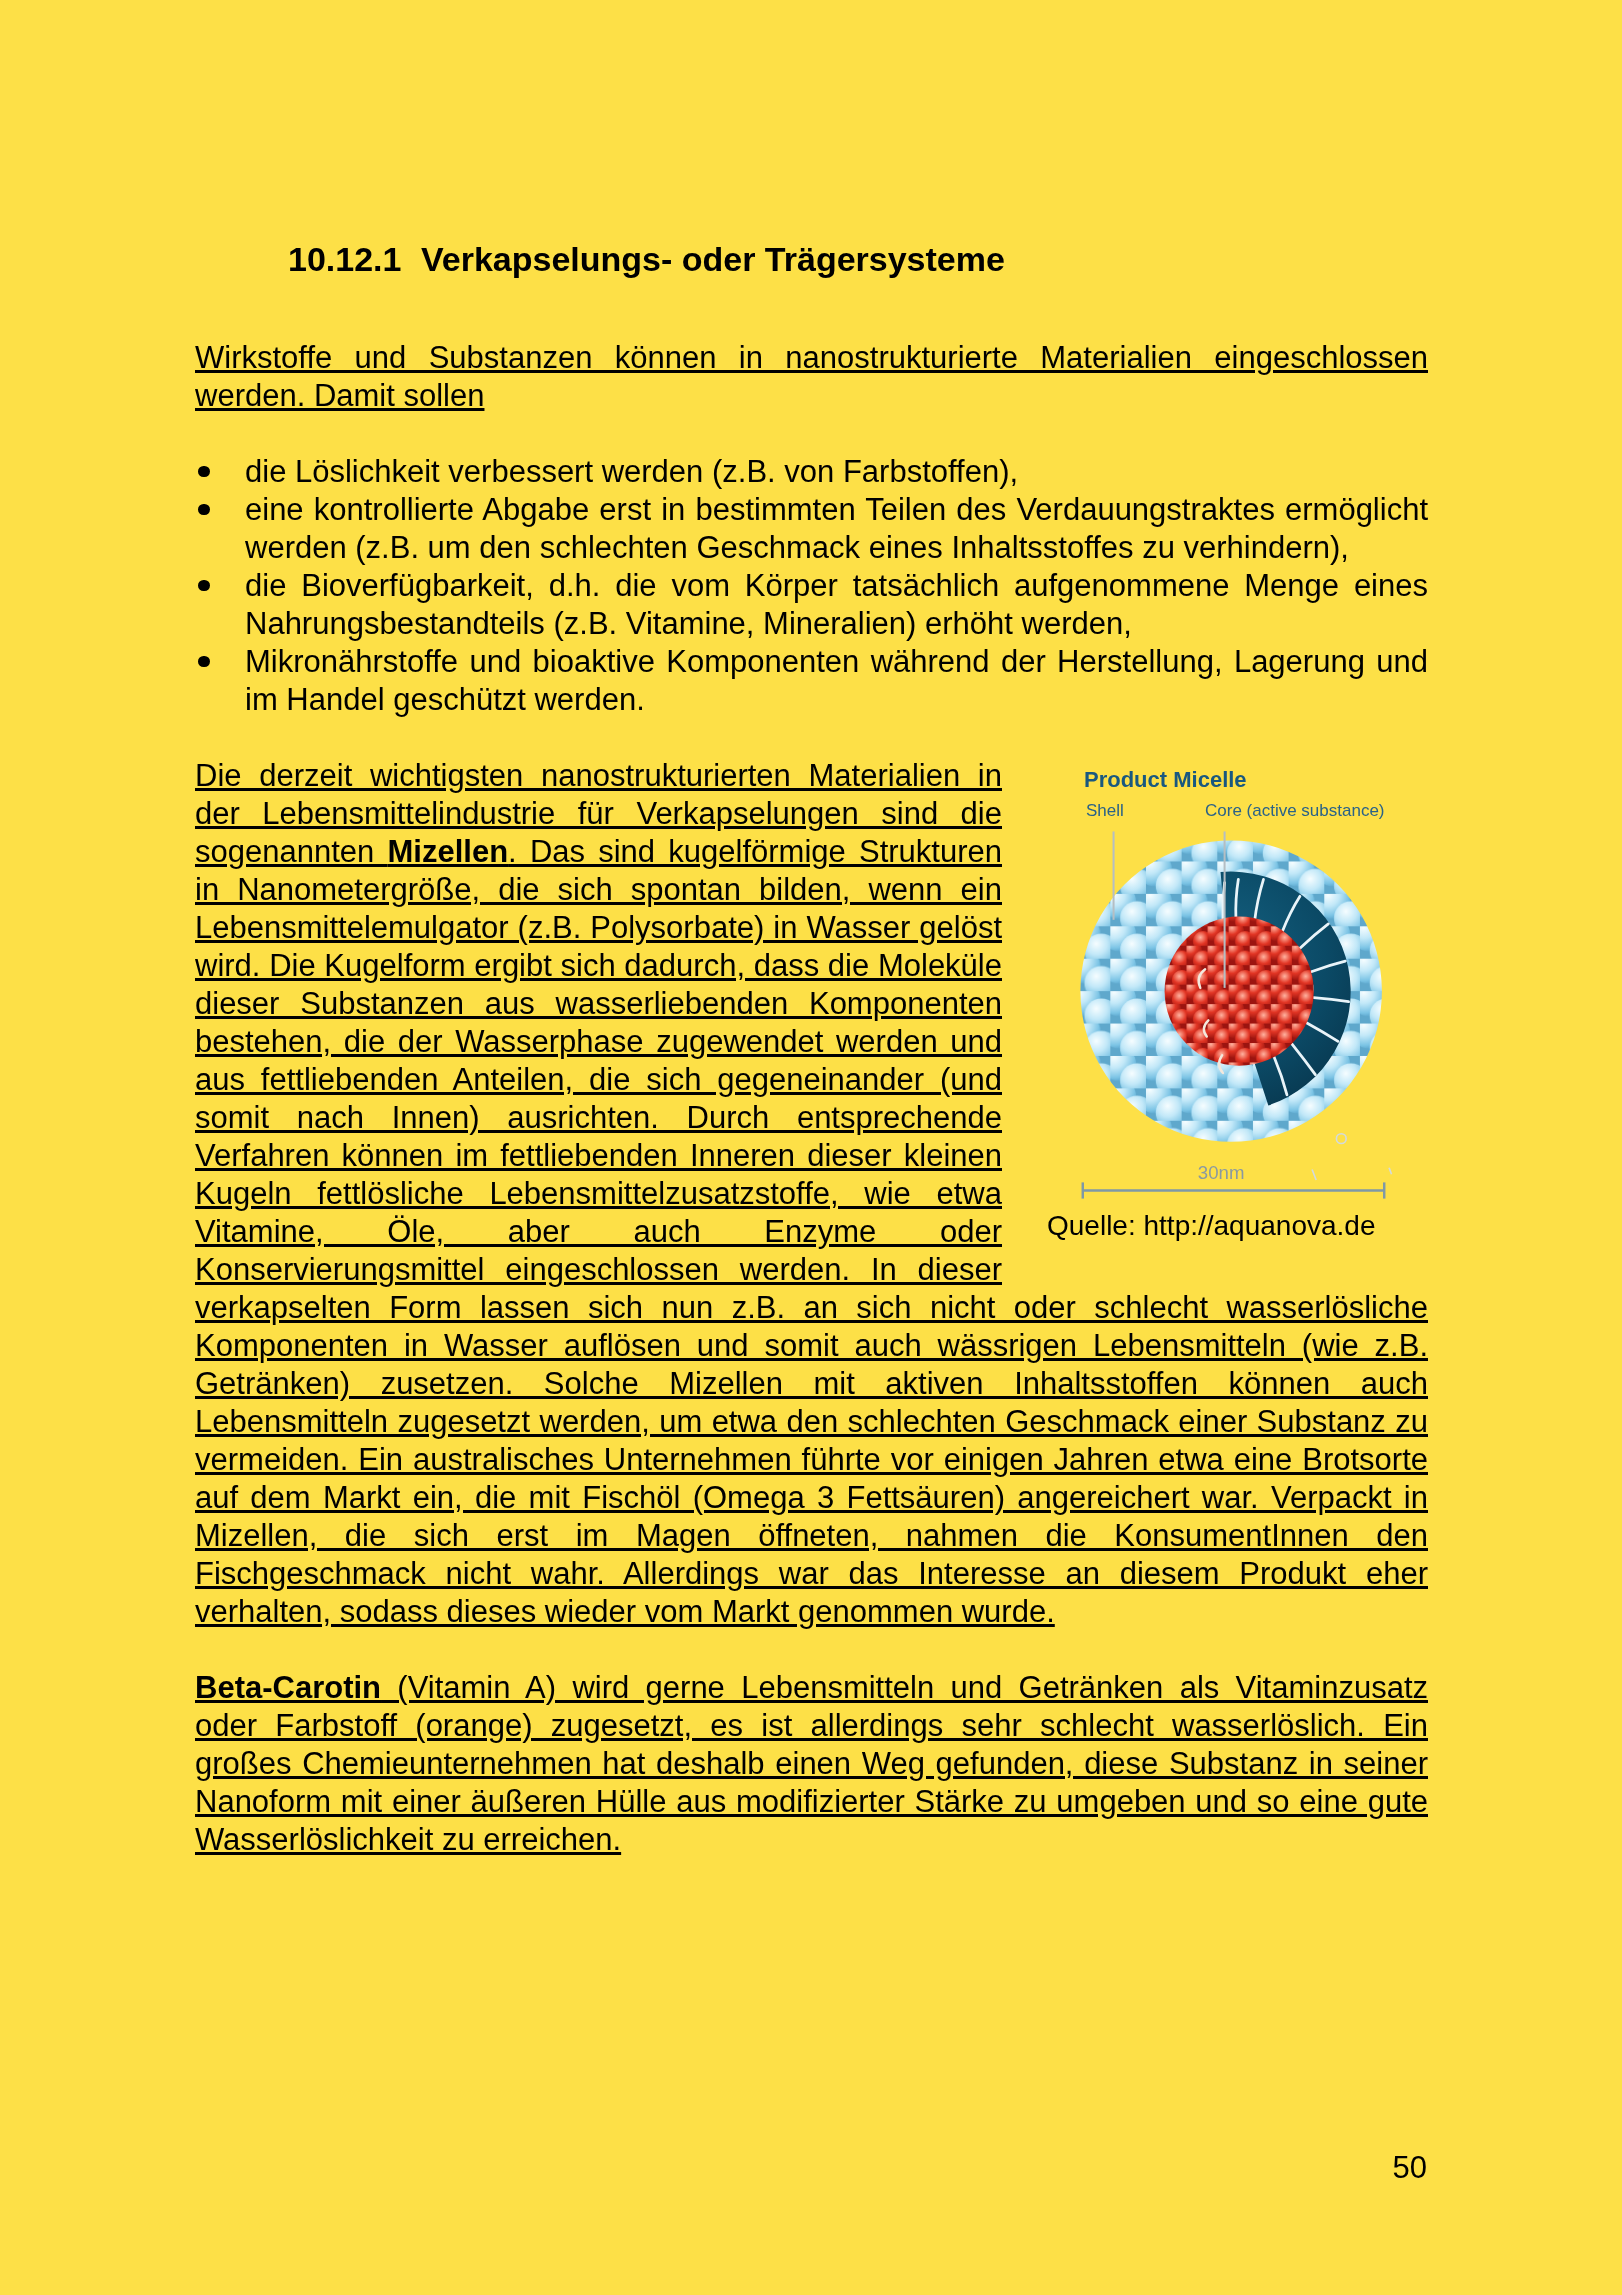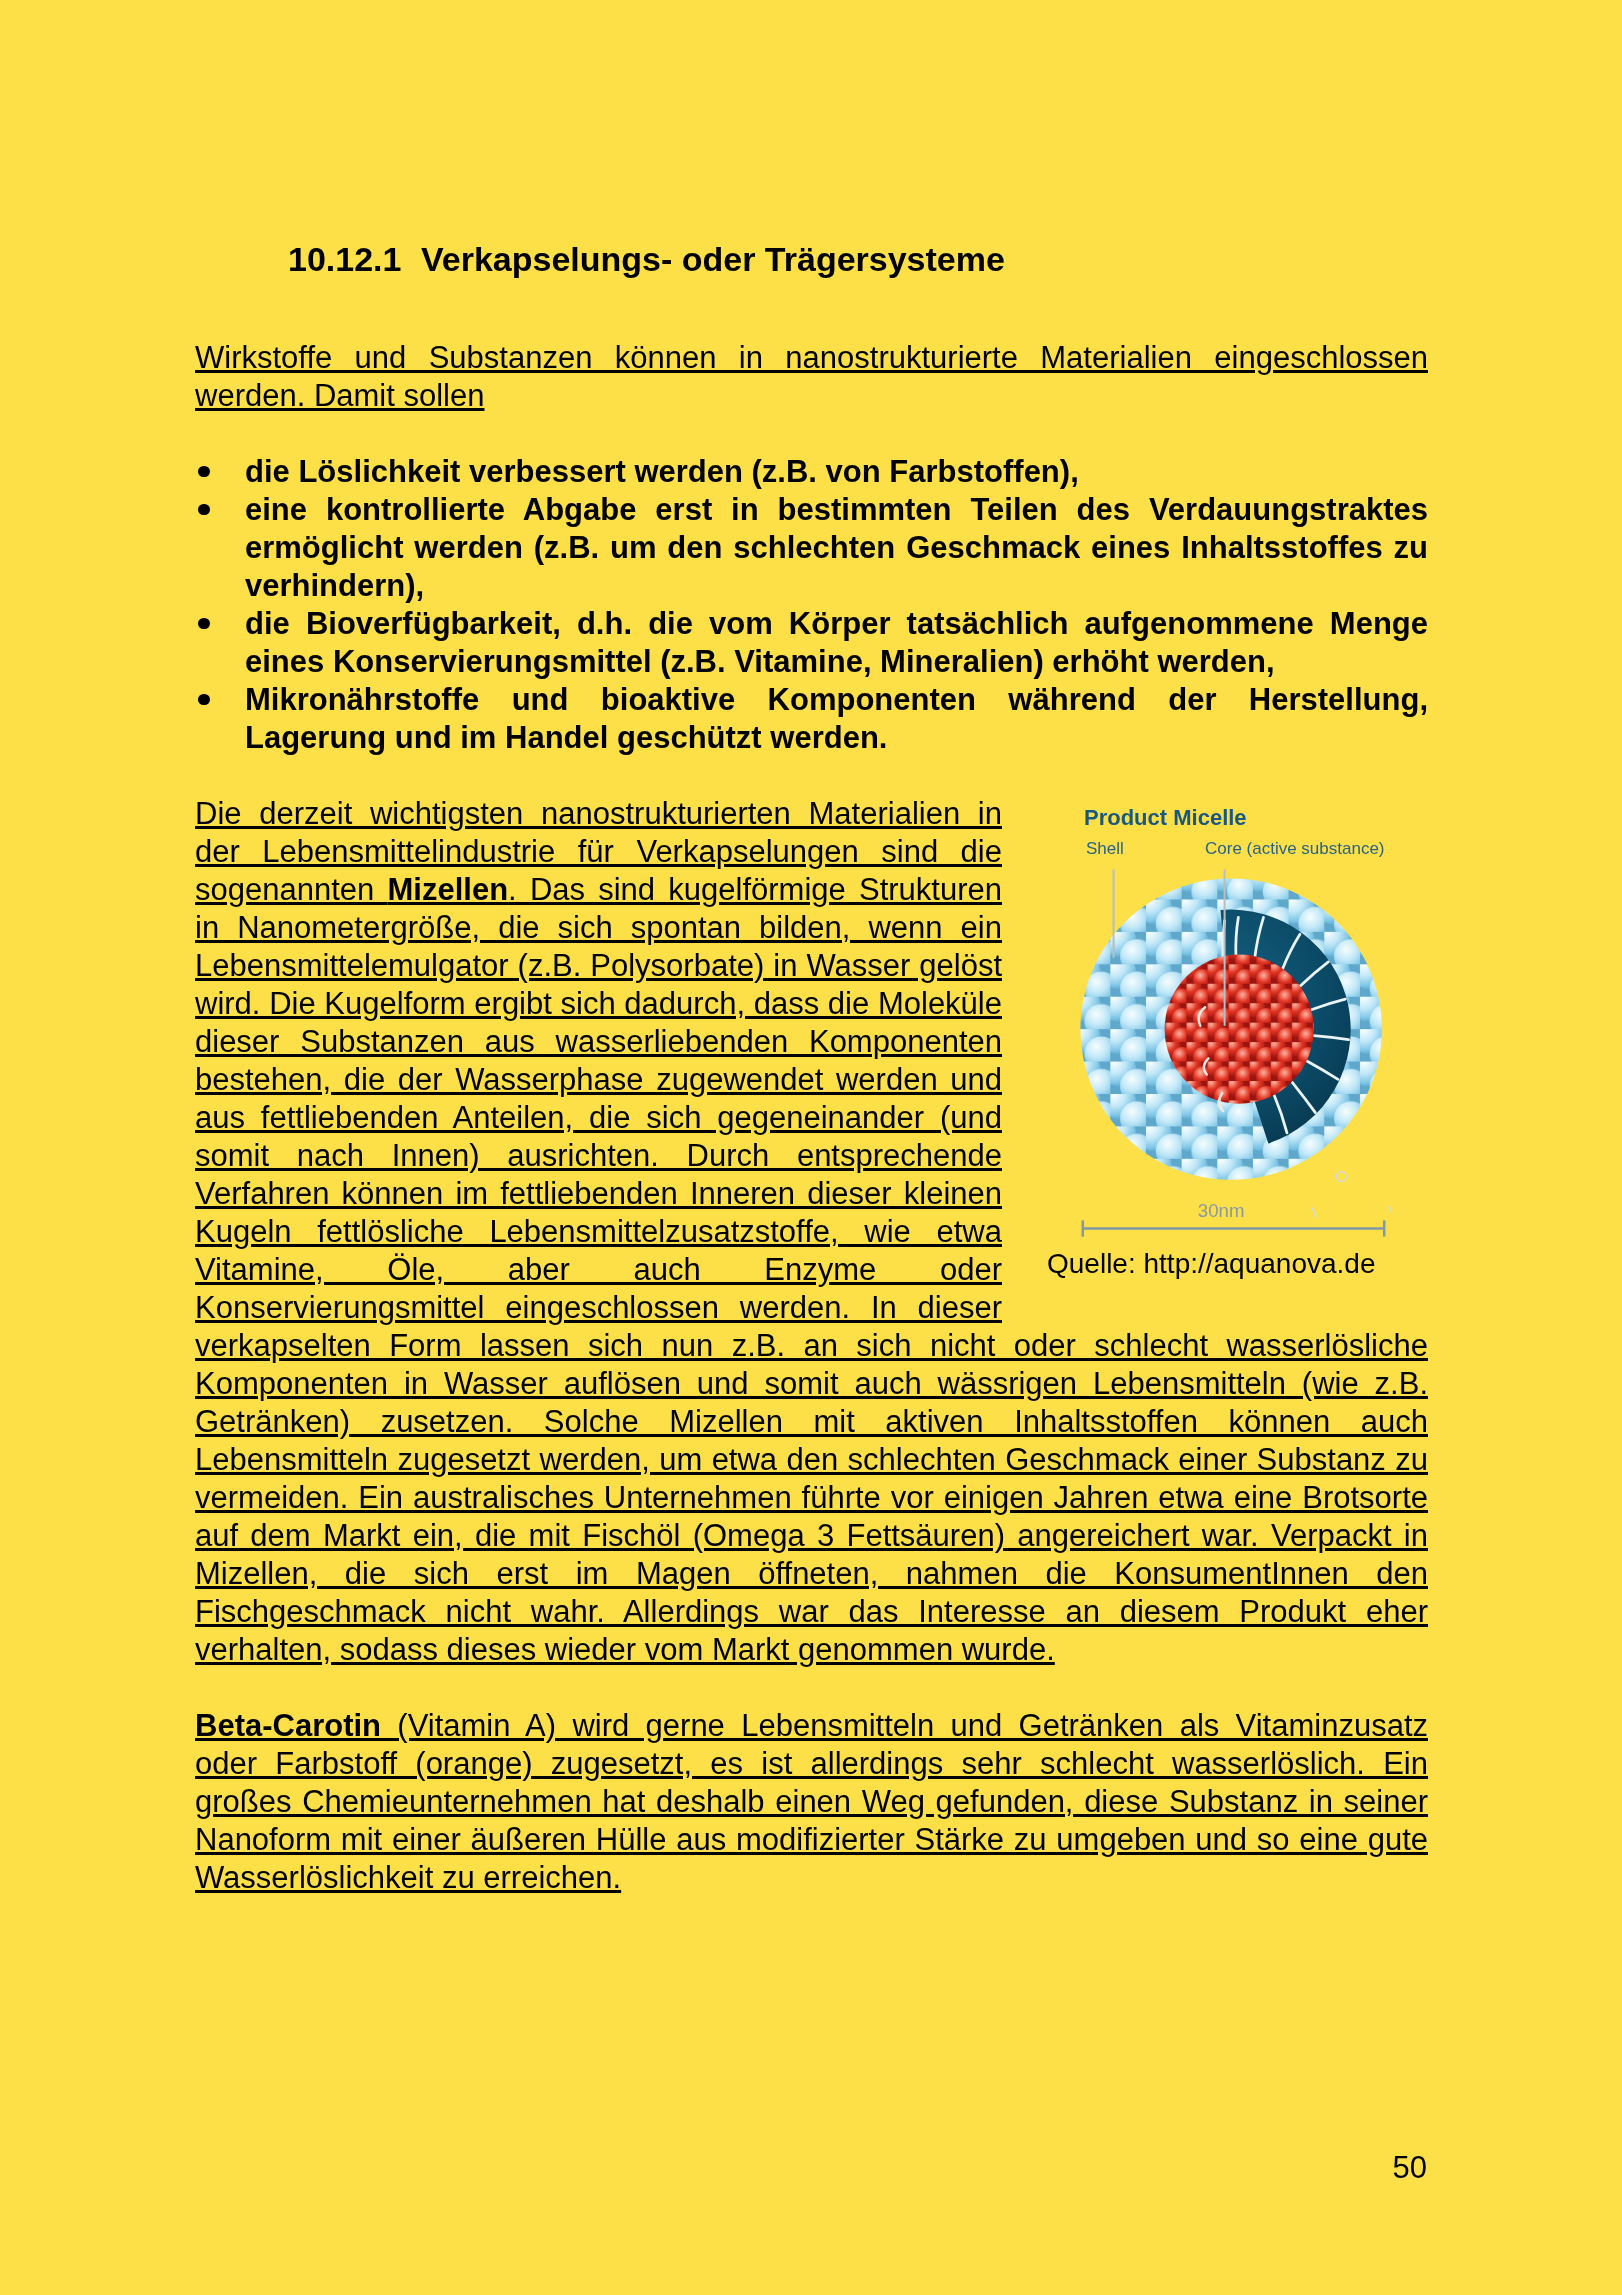--- a/index.html
+++ b/index.html
@@ -28,21 +28,20 @@
     line-height:38px;
     text-align:justify;
     margin:0;
     text-decoration:underline;
   }
   .intro{margin-bottom:38px;}
   .bullet-list{
     list-style:none;
     margin:8px 0 38px 0;
     padding:0;
-    font-weight:bold;
   }
   .bullet-list li{
     font-size:31px;
     line-height:38px;
     text-align:justify;
     padding-left:50px;
     position:relative;
   }
   .bullet-list li::before{
     content:"";
@@ -102,21 +101,21 @@
 
     <div class="heading">
       <span class="h-number">10.12.1</span><span class="h-title">Verkapselungs- oder Trägersysteme</span>
     </div>
 
     <p class="body-par intro">Wirkstoffe und Substanzen können in nanostrukturierte Materialien eingeschlossen werden. Damit sollen</p>
 
     <ul class="bullet-list">
       <li>die Löslichkeit verbessert werden (z.B. von Farbstoffen),</li>
       <li>eine kontrollierte Abgabe erst in bestimmten Teilen des Verdauungstraktes ermöglicht werden (z.B. um den schlechten Geschmack eines Inhaltsstoffes zu verhindern),</li>
-      <li>die Bioverfügbarkeit, d.h. die vom Körper tatsächlich aufgenommene Menge eines Konservierungsmittel (z.B. Vitamine, Mineralien) erhöht werden,</li>
+      <li>die Bioverfügbarkeit, d.h. die vom Körper tatsächlich aufgenommene Menge eines Nahrungsbestandteils (z.B. Vitamine, Mineralien) erhöht werden,</li>
       <li>Mikronährstoffe und bioaktive Komponenten während der Herstellung, Lagerung und im Handel geschützt werden.</li>
     </ul>
 
     <div>
       <aside class="figure-block">
         <div class="fig-title">Product Micelle</div>
         <div class="fig-label shell">Shell</div>
         <div class="fig-label core">Core (active substance)</div>
 
         <svg class="micelle-svg" width="389" height="381" viewBox="0 0 480 470" xmlns="http://www.w3.org/2000/svg">

